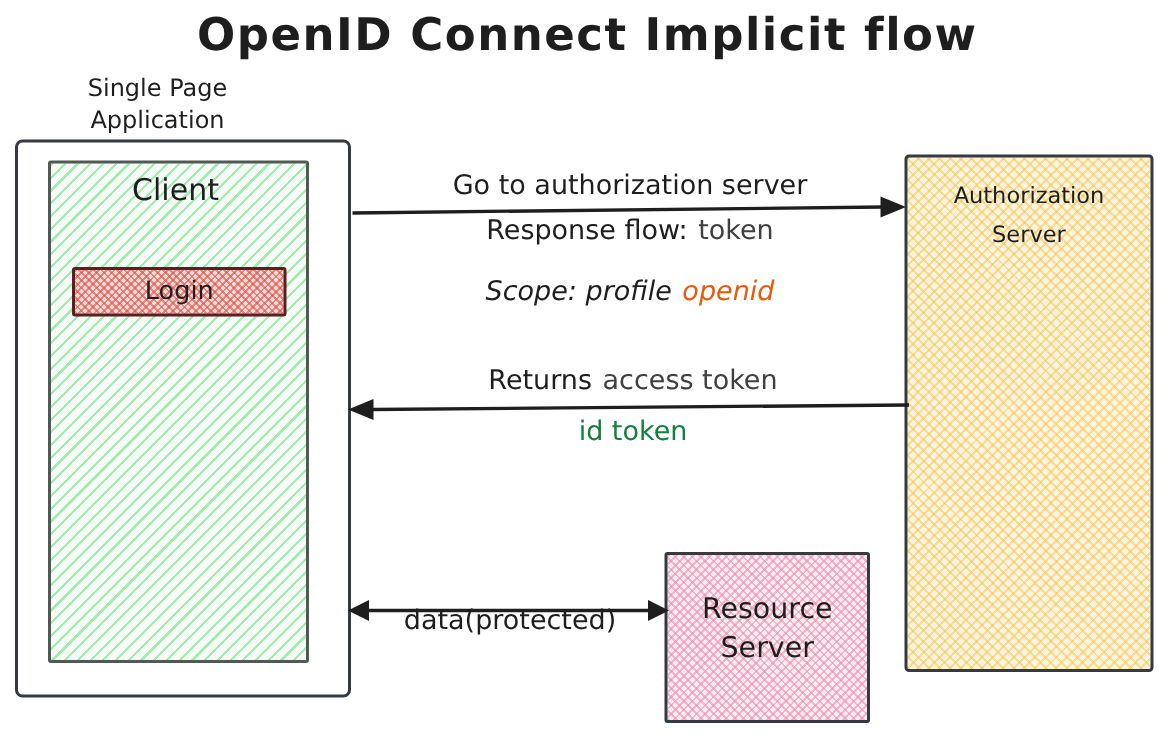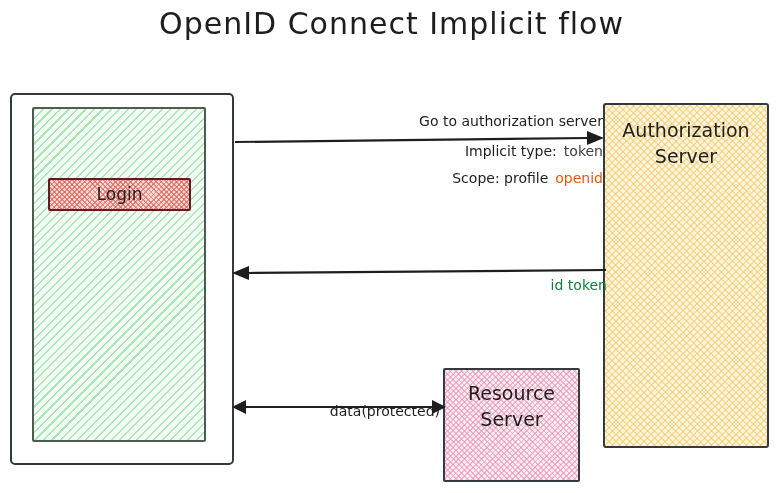--- a/index.html
+++ b/index.html
@@ -5,21 +5,21 @@
   html,body{margin:0;padding:0;background:#ffffff;}
   #page{
     position:relative;width:783px;height:493px;background:#fff;overflow:hidden;
     font-family:"DejaVu Sans", sans-serif;color:#1e1e1e;
   }
   .abs{position:absolute;}
 
   
   .title{
     left:0;top:6px;width:783px;text-align:center;
-    font-size:30px;font-weight:400;letter-spacing:1px;
+    font-size:30px;font-weight:700;letter-spacing:1px;
   }
 
   
   .spa-caption{
     left:40px;top:48px;width:130px;text-align:center;
     font-size:16px;line-height:21px;
   }
   .spa-box{
     left:10px;top:93px;width:220px;height:368px;
     border:2.5px solid #343a40;border-radius:5px;background:#fff;
@@ -53,77 +53,82 @@
   
   .auth-box{
     left:603px;top:103px;width:166px;height:345px;
     border:2px solid #343a40;border-radius:3px;box-sizing:border-box;
     background-color:#fdf4d9;
     background-image:
       repeating-linear-gradient(45deg, rgba(242,190,78,0.45) 0px, rgba(242,190,78,0.45) 1.4px, transparent 1.4px, transparent 5px),
       repeating-linear-gradient(135deg, rgba(242,190,78,0.45) 0px, rgba(242,190,78,0.45) 1.4px, transparent 1.4px, transparent 5px);
     text-align:center;
   }
-  .auth-label{padding-top:12px;font-size:19px;line-height:26px;width:140px;margin:0 auto;}
+  .auth-label{padding-top:12px;font-size:15px;line-height:26px;width:140px;margin:0 auto;}
 
   
   .resource-box{
     left:443px;top:368px;width:137px;height:114px;
     border:2px solid #343a40;border-radius:2px;box-sizing:border-box;
     background-color:#fcecf2;
     background-image:
       repeating-linear-gradient(45deg, rgba(233,130,167,0.5) 0px, rgba(233,130,167,0.5) 1.3px, transparent 1.3px, transparent 4px),
       repeating-linear-gradient(135deg, rgba(233,130,167,0.5) 0px, rgba(233,130,167,0.5) 1.3px, transparent 1.3px, transparent 4px);
     text-align:center;
   }
-  .resource-label{padding-top:10px;font-size:19px;line-height:26px;width:110px;margin:0 auto;}
+  .resource-label{padding-top:23px;font-size:19px;line-height:26px;width:110px;margin:0 auto;}
 
   
-  .flow-text{font-size:14px;text-align:right;white-space:nowrap;}
+  .flow-text{font-size:18px;text-align:center;white-space:nowrap;}
   .green{color:#404040;}
   .orange{color:#e8590c;}
   .purple{color:#15803d;}
   .gap{margin-left:7px;}
 
   svg{display:block;}
 </style>
 </head>
 <body>
 
 <div id="page">
 
   <div class="abs title">OpenID Connect Implicit flow</div>
 
+  <div class="abs spa-caption">Single Page Application</div>
 
   <div class="abs spa-box"></div>
 
   <div class="abs client-box"></div>
+  <div class="abs client-label">Client</div>
 
   <div class="abs login-btn">Login</div>
 
   <div class="abs auth-box">
     <div class="auth-label">Authorization Server</div>
   </div>
 
   <div class="abs resource-box">
     <div class="resource-label">Resource Server</div>
   </div>
 
   <div class="abs flow-text" style="left:237px;top:113px;width:366px;">Go to authorization server</div>
   <svg class="abs" style="left:233px;top:130px;" width="372" height="18">
     <line x1="2" y1="12" x2="356" y2="8" stroke="#1e1e1e" stroke-width="2.2"></line>
     <polygon points="354,1 371,8 354,15" fill="#1e1e1e"></polygon>
   </svg>
   <div class="abs flow-text" style="left:237px;top:143px;width:366px;">
-    <span>Implicit type:</span><span class="green gap">token</span>
+    <span>Response flow:</span><span class="green gap">token</span>
   </div>
-  <div class="abs flow-text" style="left:237px;top:170px;width:366px;">
+  <div class="abs flow-text" style="left:237px;top:184px;width:366px;font-style:italic;">
     <span>Scope: profile</span><span class="orange gap">openid</span>
   </div>
 
+  <div class="abs flow-text" style="left:237px;top:243px;width:370px;">
+    <span>Returns</span><span class="green gap">access token</span>
+  </div>
   <svg class="abs" style="left:230px;top:262px;" width="376" height="20">
     <line x1="18" y1="11" x2="376" y2="8" stroke="#1e1e1e" stroke-width="2.2"></line>
     <polygon points="19,4 2,11 19,18" fill="#1e1e1e"></polygon>
   </svg>
   <div class="abs flow-text purple" style="left:237px;top:277px;width:370px;">id token</div>
 
   <svg class="abs" style="left:230px;top:398px;" width="218" height="18">
     <line x1="14" y1="9" x2="204" y2="9" stroke="#1e1e1e" stroke-width="2.2"></line>
     <polygon points="16,2 2,9 16,16" fill="#1e1e1e"></polygon>
     <polygon points="202,2 216,9 202,16" fill="#1e1e1e"></polygon>

